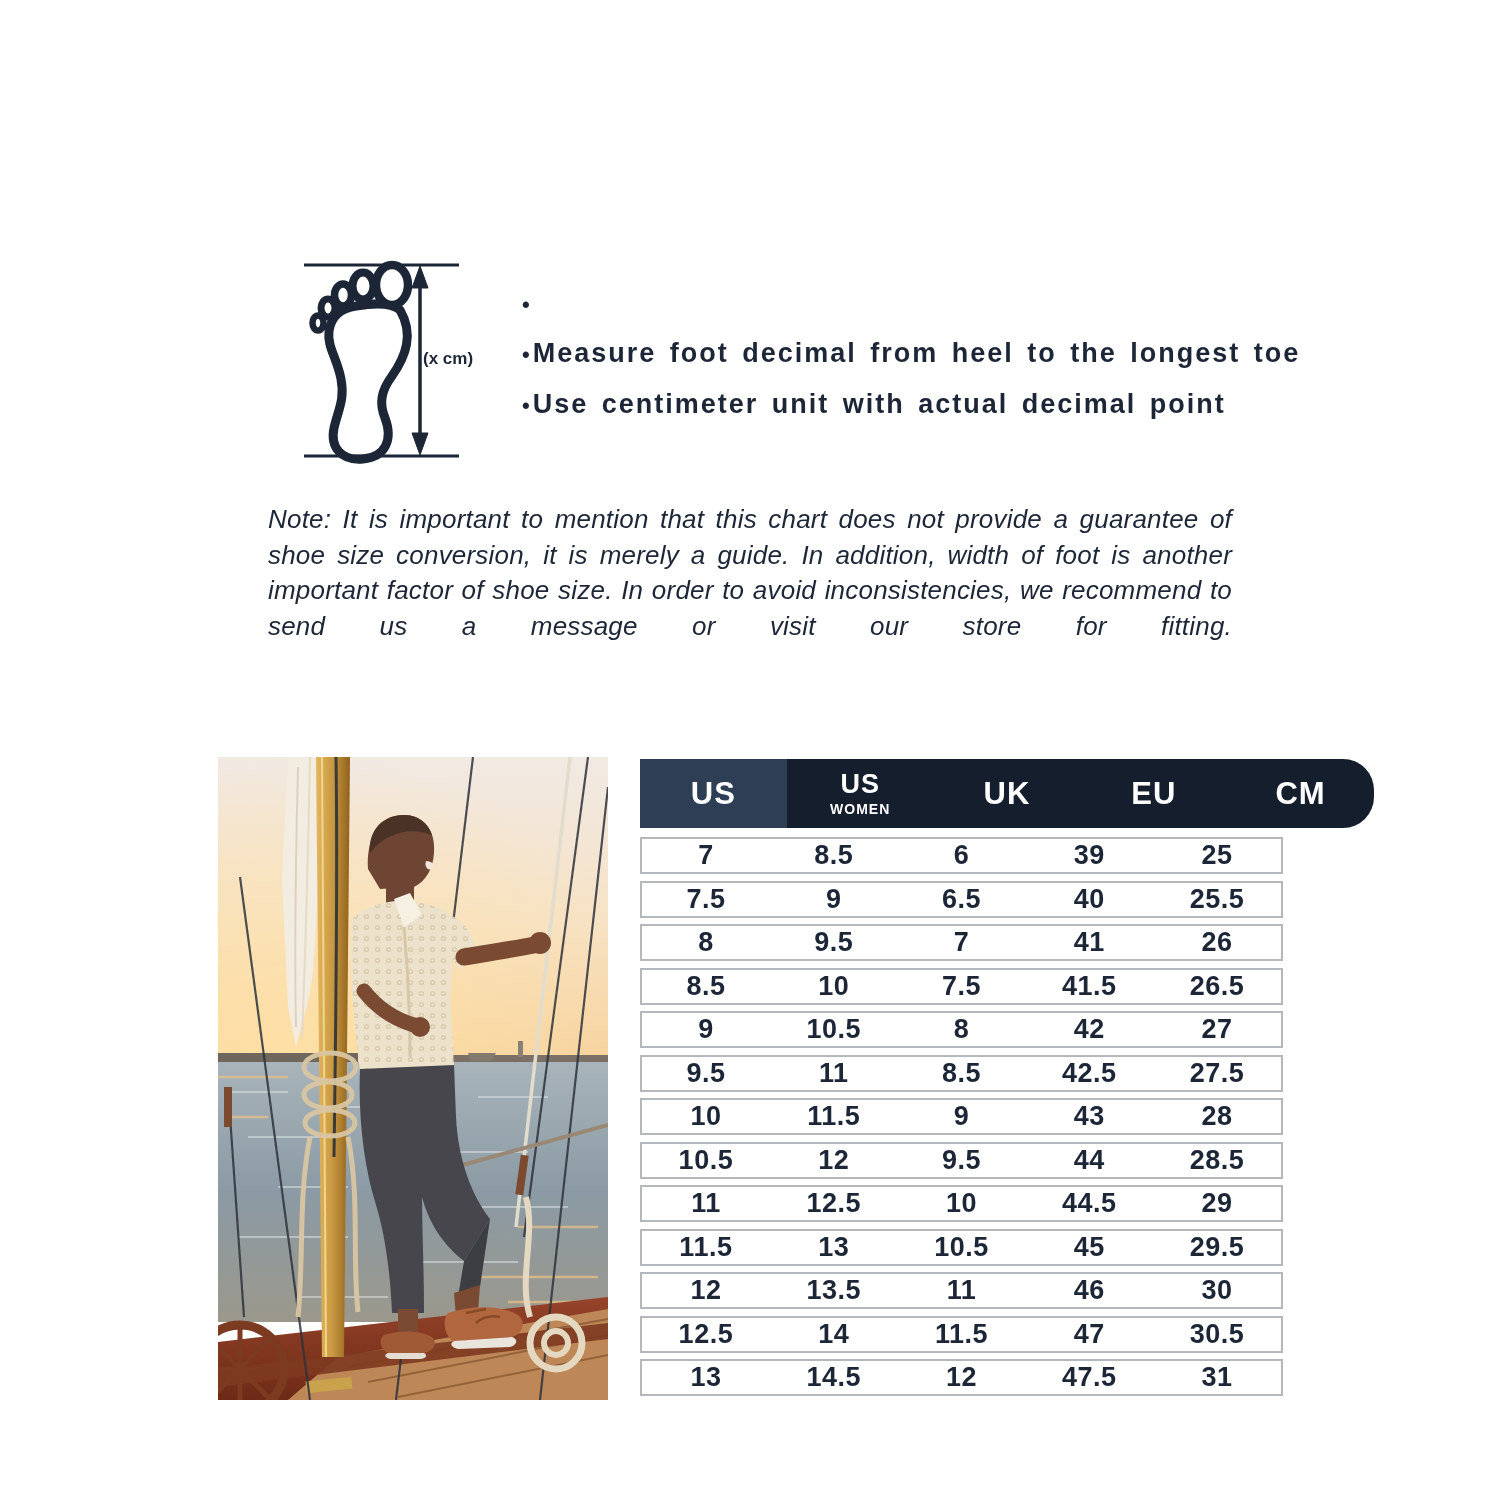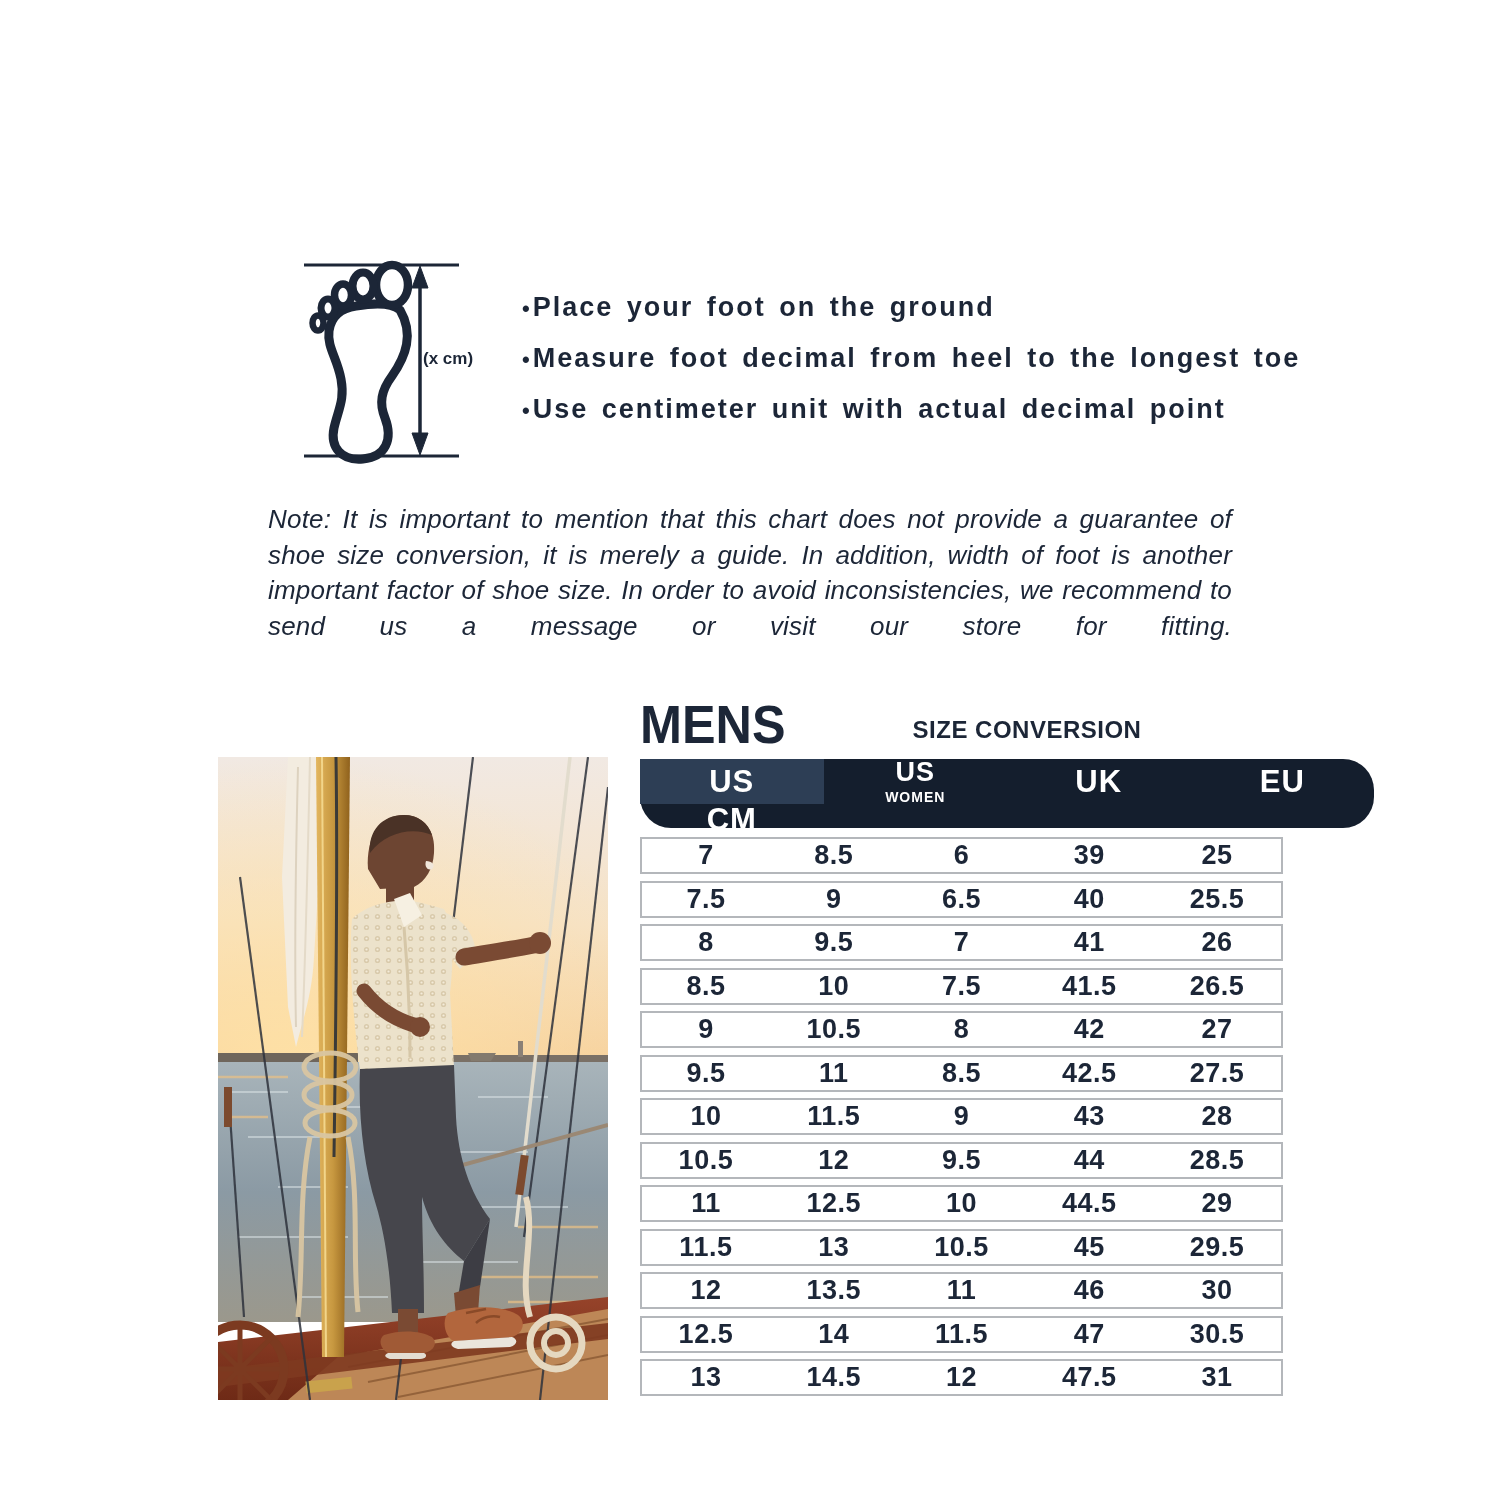--- a/index.html
+++ b/index.html
@@ -36,21 +36,21 @@
     text-align:justify;text-align-last:justify;letter-spacing:0.2px;}
   
   .photo{position:absolute;left:218px;top:757px;width:390px;height:643px;display:block;}
   
   .chart-head{position:absolute;left:640px;top:694px;width:643px;height:60px;}
   .chart-title{position:absolute;left:0;top:0;font-size:53px;font-weight:bold;letter-spacing:0px;
     transform:scaleX(.95);transform-origin:left;color:var(--navy);}
   .chart-subtitle{position:absolute;left:387px;top:22px;transform:translateX(-50%);
     font-size:24px;font-weight:bold;letter-spacing:0.5px;color:var(--navy);white-space:nowrap;}
   .size-table-header{position:absolute;left:640px;top:759px;width:734px;height:69px;
-    background:var(--header-bg);display:grid;grid-template-columns:repeat(4,1fr);border-radius:31px;}
+    background:var(--header-bg);display:grid;grid-template-columns:repeat(5,1fr);border-radius:31px;}
   .th{display:flex;flex-direction:column;align-items:center;justify-content:center;
     color:#fff;font-weight:bold;font-size:31px;letter-spacing:1px;}
   .th.hl{background:var(--header-hl);}
   .th .th-top{line-height:1;}
   .th.two .th-top{font-size:27px;}
   .th .th-sub{font-size:14px;letter-spacing:1px;margin-top:4px;line-height:1;}
   .size-table-body{position:absolute;left:640px;top:837px;width:643px;}
   .trow{height:37px;margin-bottom:6.5px;border:2px solid var(--row-border);background:#fff;
     display:grid;grid-template-columns:repeat(5,1fr);align-items:center;}
   .tcell{text-align:center;font-size:27px;font-weight:bold;color:var(--navy);letter-spacing:0.5px;}
@@ -77,21 +77,20 @@
       <line x1="124" y1="20" x2="124" y2="197" stroke-width="3.5"></line>
       <polygon points="124,14 116,36 132,36" stroke-width="1"></polygon>
       <polygon points="124,203 116,181 132,181" stroke-width="1"></polygon>
     </g>
     <text x="127" y="112" font-size="17" font-weight="bold" fill="#1c2637" font-family="Liberation Sans, DejaVu Sans, sans-serif"><tspan>(x cm)</tspan></text>
   </svg>
 
   <ul class="bullets">
     <li>
         <span class="dot">•</span>
-        <span>Place your foot on the ground</span>
       </li>
     <li>
         <span class="dot">•</span>
         <span>Measure foot decimal from heel to the longest toe</span>
       </li>
     <li>
         <span class="dot">•</span>
         <span>Use centimeter unit with actual decimal point</span>
       </li>
   </ul>
@@ -214,24 +213,20 @@
       <rect x="180" y="552" width="20" height="24" fill="#7a4a33"></rect>
       <path d="M236 536 L262 528 L260 556 L238 560 Z" fill="#7a4a33"></path>
       <path d="M230 556 C254 548 284 548 300 558 C308 564 306 576 294 580 L236 584 C226 580 224 562 230 556 Z" fill="#b2663d"></path>
       <path d="M236 584 L294 580 C300 582 300 588 292 590 L240 592 C232 590 232 586 236 584 Z" fill="#eae5dc"></path>
       <path d="M248 556 L268 552 M258 566 C264 560 274 558 282 560" stroke="#8a4a28" stroke-width="2.5" fill="none"></path>
       <path d="M166 578 C184 572 204 574 214 580 C220 586 216 594 206 596 L170 596 C162 592 160 582 166 578 Z" fill="#a05a36"></path>
       <path d="M170 596 L206 596 C210 598 208 602 202 602 L172 602 C166 600 166 598 170 596 Z" fill="#e3ddd2"></path>
     </g>
   </svg>
 
-  <div class="chart-head">
-    <div class="chart-title">MENS</div>
-    <div class="chart-subtitle">SIZE CONVERSION</div>
-  </div>
 
   <div class="size-table-header">
       <div class="th hl">
         <div class="th-top">US</div>
       </div>
       <div class="th two">
         <div class="th-top">US</div>
         <div class="th-sub">WOMEN</div>
       </div>
       <div class="th">

